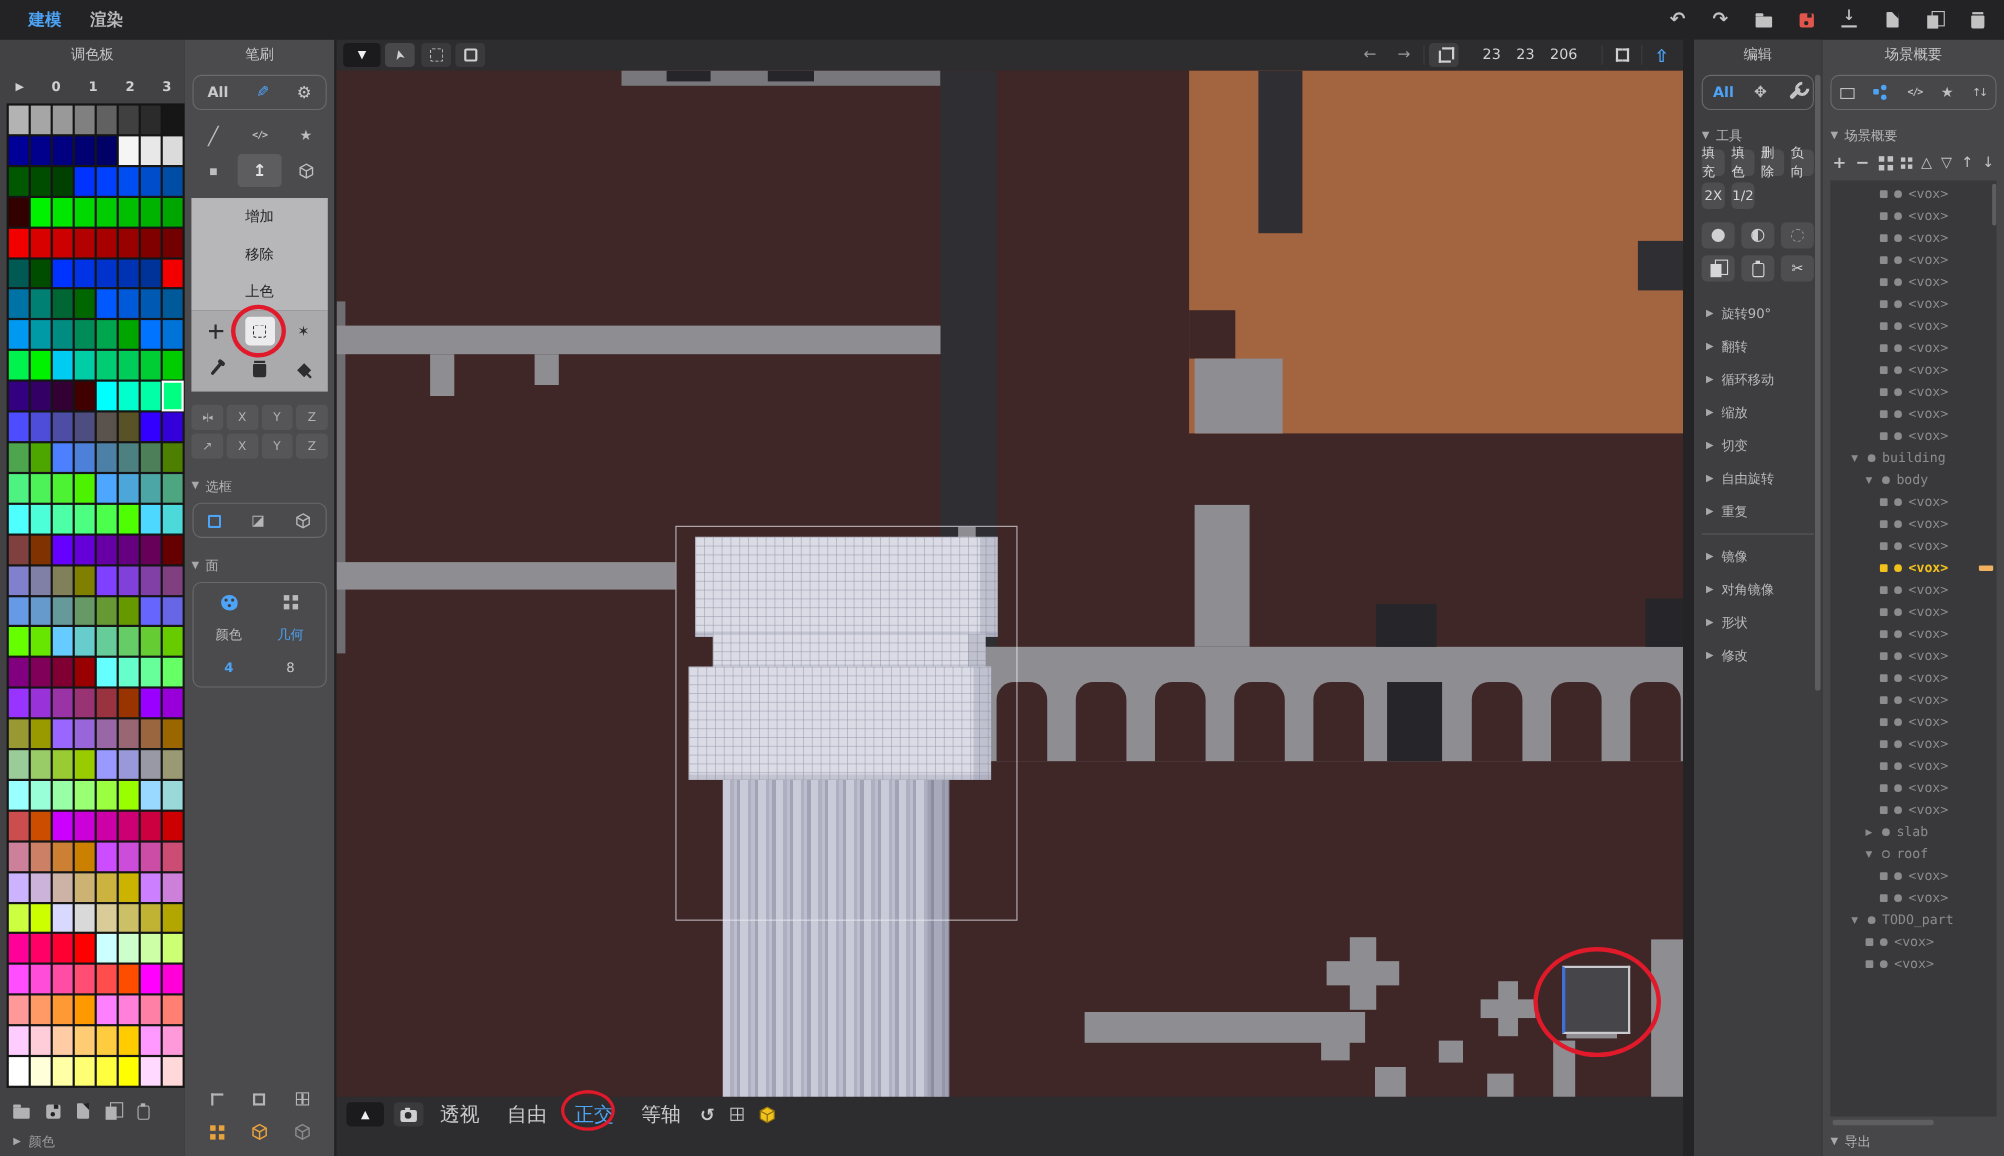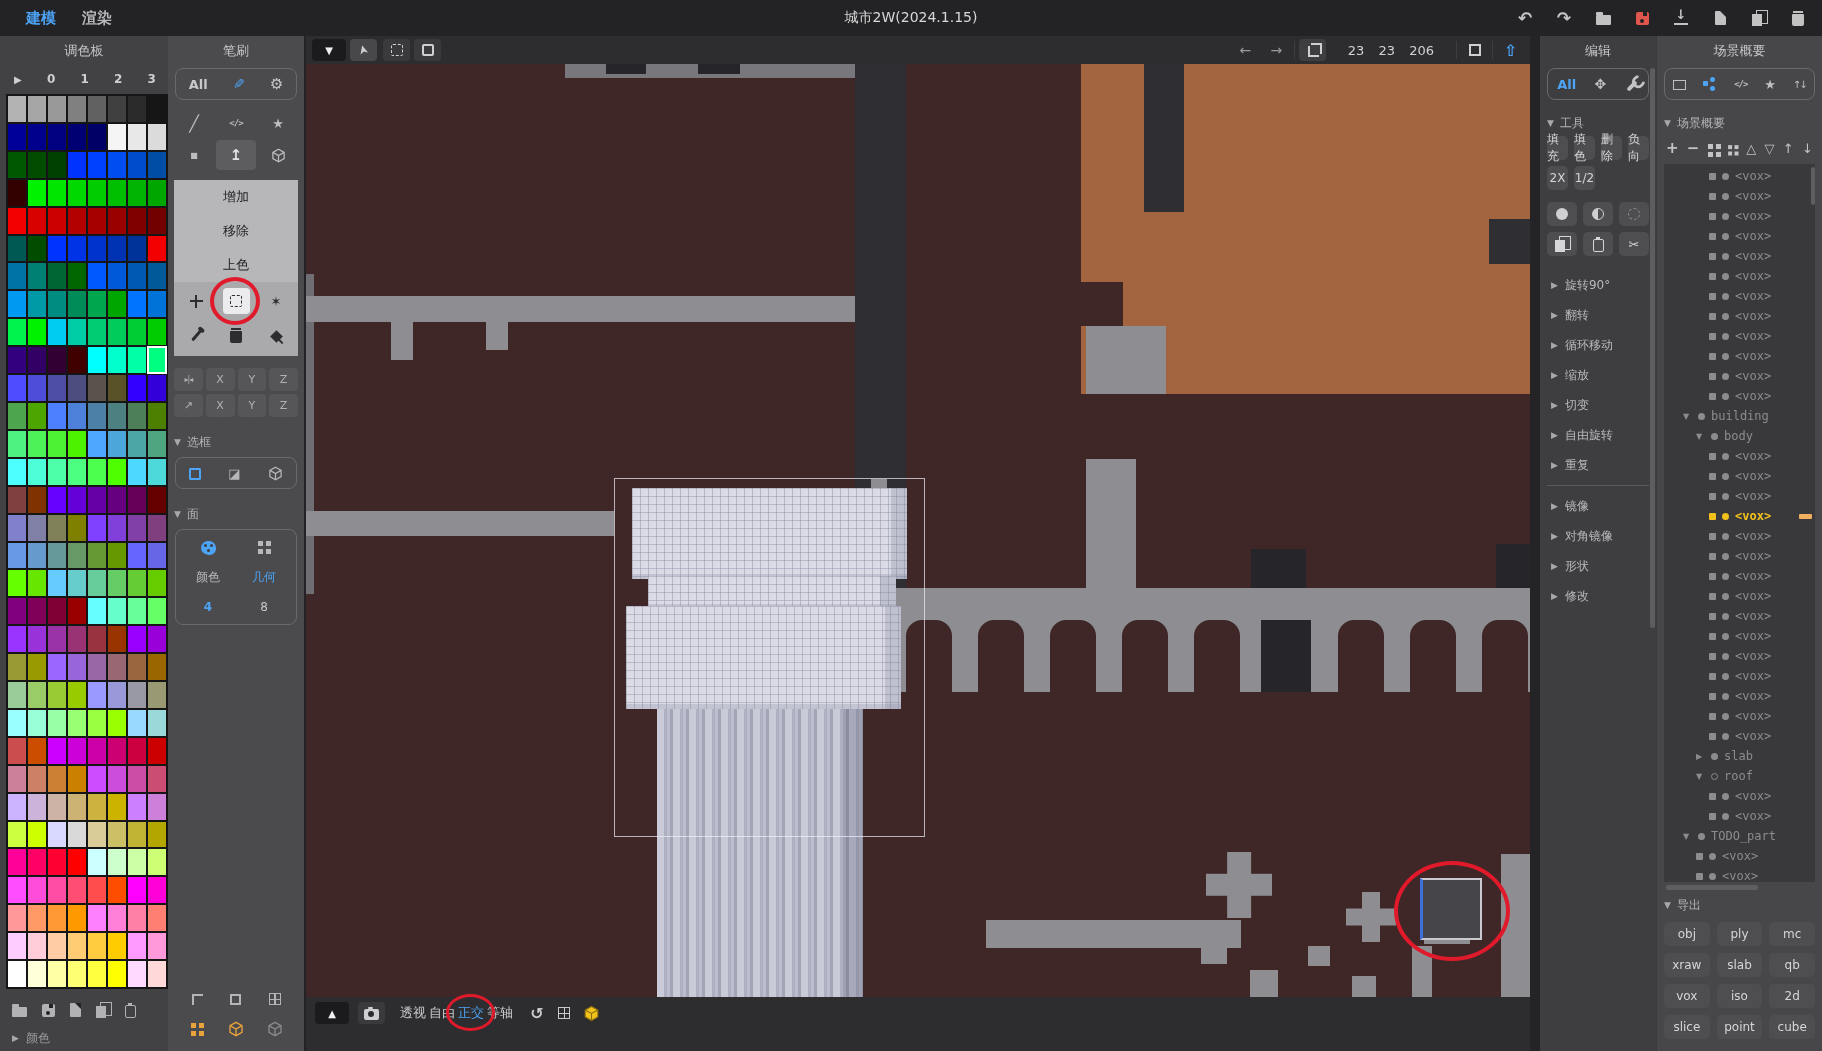--- a/index.html
+++ b/index.html
@@ -71,21 +71,21 @@
   .tex-grid{background-color:#dadbe4;background-image:linear-gradient(rgba(140,142,165,.45) 1px,transparent 1px),linear-gradient(90deg,rgba(140,142,165,.45) 1px,transparent 1px);background-size:8px 8px;box-shadow:inset -16px 0 0 rgba(125,127,150,.28),inset 0 -5px 0 rgba(125,127,150,.25);}
   .tex-stripes{background:repeating-linear-gradient(90deg,#cacbd8 0 7px,#aeafc0 7px 10px,#bdbecd 10px 13px,#a2a3b5 13px 16px);box-shadow:inset -20px 0 0 rgba(90,92,115,.3);}
   .selbox{border:1px solid rgba(240,240,248,.7);}
   .plusshape{position:absolute;}
   .plusshape::before{content:"";position:absolute;left:50%;top:0;transform:translateX(-50%);width:36%;height:100%;background:#8d8d92;}
   .plusshape::after{content:"";position:absolute;top:50%;left:0;transform:translateY(-50%);height:34%;width:100%;background:#8d8d92;}
   .anno-square{background:#46464a;border:2px solid #c9c9cf;border-left:3px solid var(--blue-edge);}
   .ring{border:4px solid var(--anno);border-radius:50%;position:absolute;pointer-events:none;z-index:5;background:transparent;}
   .vp-bottom{height:32px;display:flex;align-items:center;gap:9px;padding:0 9px;margin-bottom:22px;flex:none;}
   .console-input{flex:1;height:24px;background:#1f1f21;border:none;border-radius:4px;color:#9a9a9c;font-family:"DejaVu Sans Mono","Liberation Mono",monospace;font-size:13px;padding:0 14px;outline:none;}
-  .view-modes{display:flex;align-items:center;gap:3px;font-size:13px;color:#c9c9cb;padding:0 6px;}
+  .view-modes{display:flex;align-items:center;gap:25px;font-size:18px;color:#c9c9cb;padding:0 6px;}
   .view-modes .vm{position:relative;}
   .view-modes .vm.active{color:var(--accent);}
   .vm .ring{left:-12px;top:-10px;width:49px;height:37px;border-width:3.5px;}
   .vb-ic{display:inline-flex;width:18px;height:18px;align-items:center;justify-content:center;color:#c9c9cb;}
 
   .vgap{width:10px;background:#242426;flex:none;}
 
   
   .edit-panel{width:116px;background:#3e3e40;display:flex;flex-direction:column;padding:0 7px;position:relative;flex:none;}
   .edit-gbox{color:#c2c2c4;font-size:13px;font-weight:bold;margin:2px 0 10px;}
@@ -165,21 +165,20 @@
   .ic-palette{width:15px;height:14px;border-radius:50% 50% 45% 55%;background:currentColor;}
   .ic-palette::before{content:"";position:absolute;top:3px;left:3px;width:3px;height:3px;border-radius:50%;background:#3e3e40;box-shadow:6px 0 0 #3e3e40,3px 5px 0 #3e3e40;}
   .cube-svg{display:block;}
 </style>
 </head>
 <body>
 
 <header class="topbar">
   <span class="tab active">建模</span>
   <span class="tab">渲染</span>
-  <span class="win-title">城市2W(2024.1.15)</span>
   <div class="top-icons">
     <span class="g" data-glyph="↶" style="font-size:17px;font-weight:bold;"></span>
     <span class="g" data-glyph="↷" style="font-size:17px;font-weight:bold;"></span>
     <span>
         <i class="ic ic-folder"></i>
       </span>
     <span style="color:var(--save-red);">
         <i class="ic ic-floppy"></i>
       </span>
     <span>
@@ -1019,28 +1018,14 @@
           <span class="sq"></span>
           <span class="circ"></span>
           <span>&lt;vox&gt;</span>
         </div>
       </div>
     <div class="tree-hscroll"></div>
     <div class="sec-label">
       <span class="tri9 g" data-glyph="▼"></span>
         <span>导出</span>
     </div>
-    <div class="export-grid" id="exportGrid">
-        <div class="ebtn">obj</div>
-        <div class="ebtn">ply</div>
-        <div class="ebtn">mc</div>
-        <div class="ebtn">xraw</div>
-        <div class="ebtn">slab</div>
-        <div class="ebtn">qb</div>
-        <div class="ebtn">vox</div>
-        <div class="ebtn">iso</div>
-        <div class="ebtn">2d</div>
-        <div class="ebtn">slice</div>
-        <div class="ebtn">point</div>
-        <div class="ebtn">cube</div>
-      </div>
   </aside>
 </div>
 
 </body></html>

